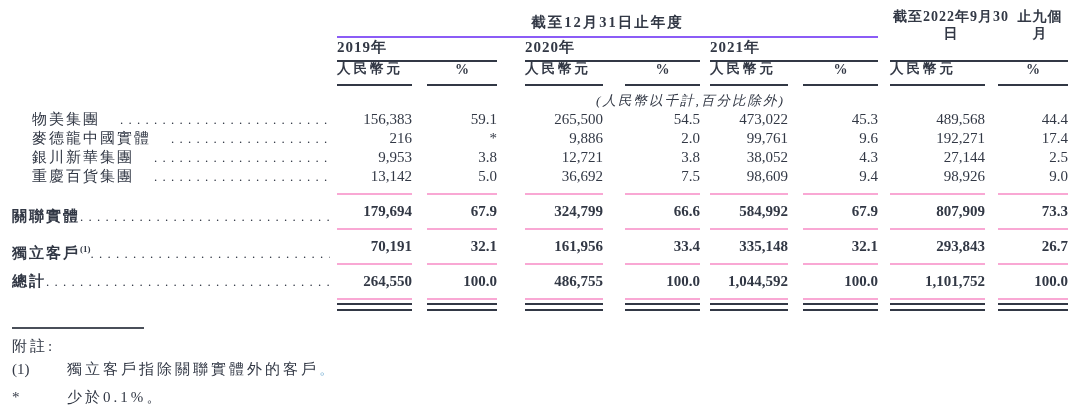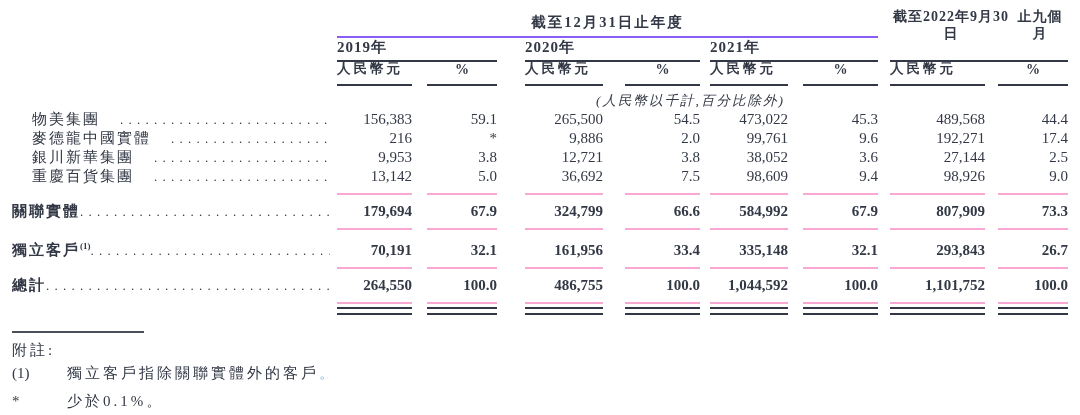--- a/index.html
+++ b/index.html
@@ -67,21 +67,21 @@
   
   .section-row{margin-top:8px;line-height:20px;}
   .section-title{font-weight:bold;font-size:15px;letter-spacing:2px;}
   .data-row{line-height:18px;}
   .data-row .c-label{padding-left:20px;width:298px;gap:20px;}
   .rowlabel{font-size:15px;letter-spacing:2px;flex:0 0 auto;}
   .dots{flex:1 1 auto;overflow:hidden;white-space:nowrap;color:#323845;font-size:13px;}
   .dots::after{content:". . . . . . . . . . . . . . . . . . . . . . . . . . . . . . . . . . . . . . . . . . . . . . . . . . . .";letter-spacing:1px;}
   .rule-under{border-bottom:2px solid #f9a8d4;padding-bottom:8px;}
   .bold .rowlabel,.bold .num{font-weight:bold;}
-  .sub-row{line-height:18px;padding-top:7px;}
+  .sub-row{line-height:18px;padding-top:7px;align-items:center;}
   .total-row{line-height:18px;padding-top:7px;}
   sup{font-size:9px;letter-spacing:0;}
   .dbl-row{display:flex;margin-top:3px;}
   .dblrule{height:4px;border-top:2px solid #323845;border-bottom:2px solid #323845;flex:0 0 auto;}
 
   
   .foot-rule{width:132px;border-top:2px solid #4a4f59;margin:16px 0 8px 0;}
   .foot-title{font-size:15px;letter-spacing:3px;margin-bottom:4px;}
   .foot-item{display:flex;align-items:baseline;margin-bottom:9px;font-size:15px;}
   .foot-marker{width:55px;flex:0 0 auto;letter-spacing:0;}
@@ -162,21 +162,21 @@
   <div class="row data-row">
     <div class="c-label">
       <span class="rowlabel">銀川新華集團</span>
       <span class="dots"></span>
     </div>
     <div class="num c1">9,953</div>
     <div class="num c2">3.8</div>
     <div class="num c3">12,721</div>
     <div class="num c4">3.8</div>
     <div class="num c5">38,052</div>
-    <div class="num c6">3.6</div>
+    <div class="num c6">4.3</div>
     <div class="num c7">27,144</div>
     <div class="num c8">2.5</div>
   </div>
 
   <div class="row data-row">
     <div class="c-label">
       <span class="rowlabel">重慶百貨集團</span>
       <span class="dots"></span>
     </div>
     <div class="num c1 rule-under">13,142</div>

